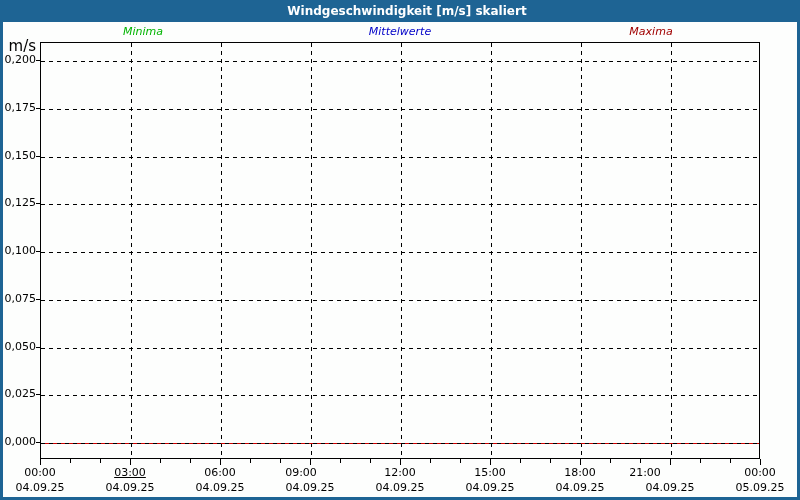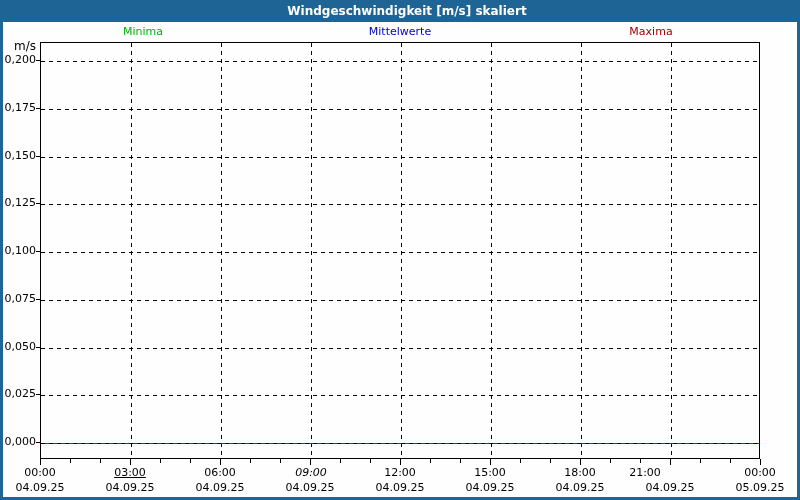--- a/index.html
+++ b/index.html
@@ -13,21 +13,21 @@
     position:absolute;left:0;top:0;width:800px;height:22px;
     display:flex;align-items:center;justify-content:center;
     font-size:12px;font-weight:bold;padding-left:7px;
   }
   .border-strip{position:absolute;}
   .border-left{left:0;top:0;width:3px;height:500px;}
   .border-right{right:0;top:0;width:3px;height:500px;}
   .border-bottom{left:0;bottom:0;width:800px;height:3px;}
   .legend-item{
     position:absolute;top:25px;transform:translateX(-50%);
-    font-size:11px;line-height:13px;white-space:nowrap;
+    font-size:11px;line-height:13px;white-space:nowrap;font-style:italic;
   }
   #plot{
     position:absolute;left:40px;top:42px;width:720px;height:417px;
     border:1px solid #000;box-sizing:border-box;background:transparent;
   }
   .hgrid{
     position:absolute;left:0;width:100%;height:1px;z-index:1;
     background:repeating-linear-gradient(to right,#000 0 4px,transparent 4px 8px);
   }
   .zeroline{
@@ -38,21 +38,21 @@
     position:absolute;top:0;height:100%;width:1px;z-index:1;
     background:repeating-linear-gradient(to bottom,#000 0 4px,transparent 4px 8px);
   }
   .series-line{position:absolute;left:0;width:100%;height:1px;z-index:2;}
   .ylab{
     position:absolute;left:2px;width:34px;text-align:right;
     font-size:11px;line-height:12px;
   }
   .yunit{
     position:absolute;left:2px;width:34px;text-align:right;
-    font-size:12px;line-height:12px;top:40px;
+    font-size:15px;line-height:12px;top:40px;
   }
   .ytick{position:absolute;left:36px;width:4px;height:1px;background:#000;}
   .xtick{position:absolute;width:1px;background:#000;}
   .xlab{
     position:absolute;width:90px;text-align:center;
     font-size:11px;line-height:12px;top:467px;
   }
   .xdate{
     position:absolute;width:90px;text-align:center;
     font-size:11px;line-height:12px;top:482px;
@@ -118,21 +118,21 @@
       <div class="ytick" style="top: 394.25px;"></div>
       <div class="ylab" style="top: 388.25px;">0,025</div>
       <div class="ytick" style="top: 442px;"></div>
       <div class="ylab" style="top: 436px;">0,000</div>
       <div class="xlab" style="left: -5px;">00:00</div>
       <div class="xdate" style="left: -5px;">04.09.25</div>
       <div class="xlab" style="left: 85px; text-decoration: underline;">03:00</div>
       <div class="xdate" style="left: 85px;">04.09.25</div>
       <div class="xlab" style="left: 175px;">06:00</div>
       <div class="xdate" style="left: 175px;">04.09.25</div>
-      <div class="xlab" style="left: 266px; font-style: italic;">09:00</div>
+      <div class="xlab" style="left: 256px;">09:00</div>
       <div class="xdate" style="left: 265px;">04.09.25</div>
       <div class="xlab" style="left: 355px;">12:00</div>
       <div class="xdate" style="left: 355px;">04.09.25</div>
       <div class="xlab" style="left: 445px;">15:00</div>
       <div class="xdate" style="left: 445px;">04.09.25</div>
       <div class="xlab" style="left: 535px;">18:00</div>
       <div class="xdate" style="left: 535px;">04.09.25</div>
       <div class="xlab" style="left: 600px;">21:00</div>
       <div class="xdate" style="left: 625px;">04.09.25</div>
       <div class="xlab" style="left: 715px;">00:00</div>

